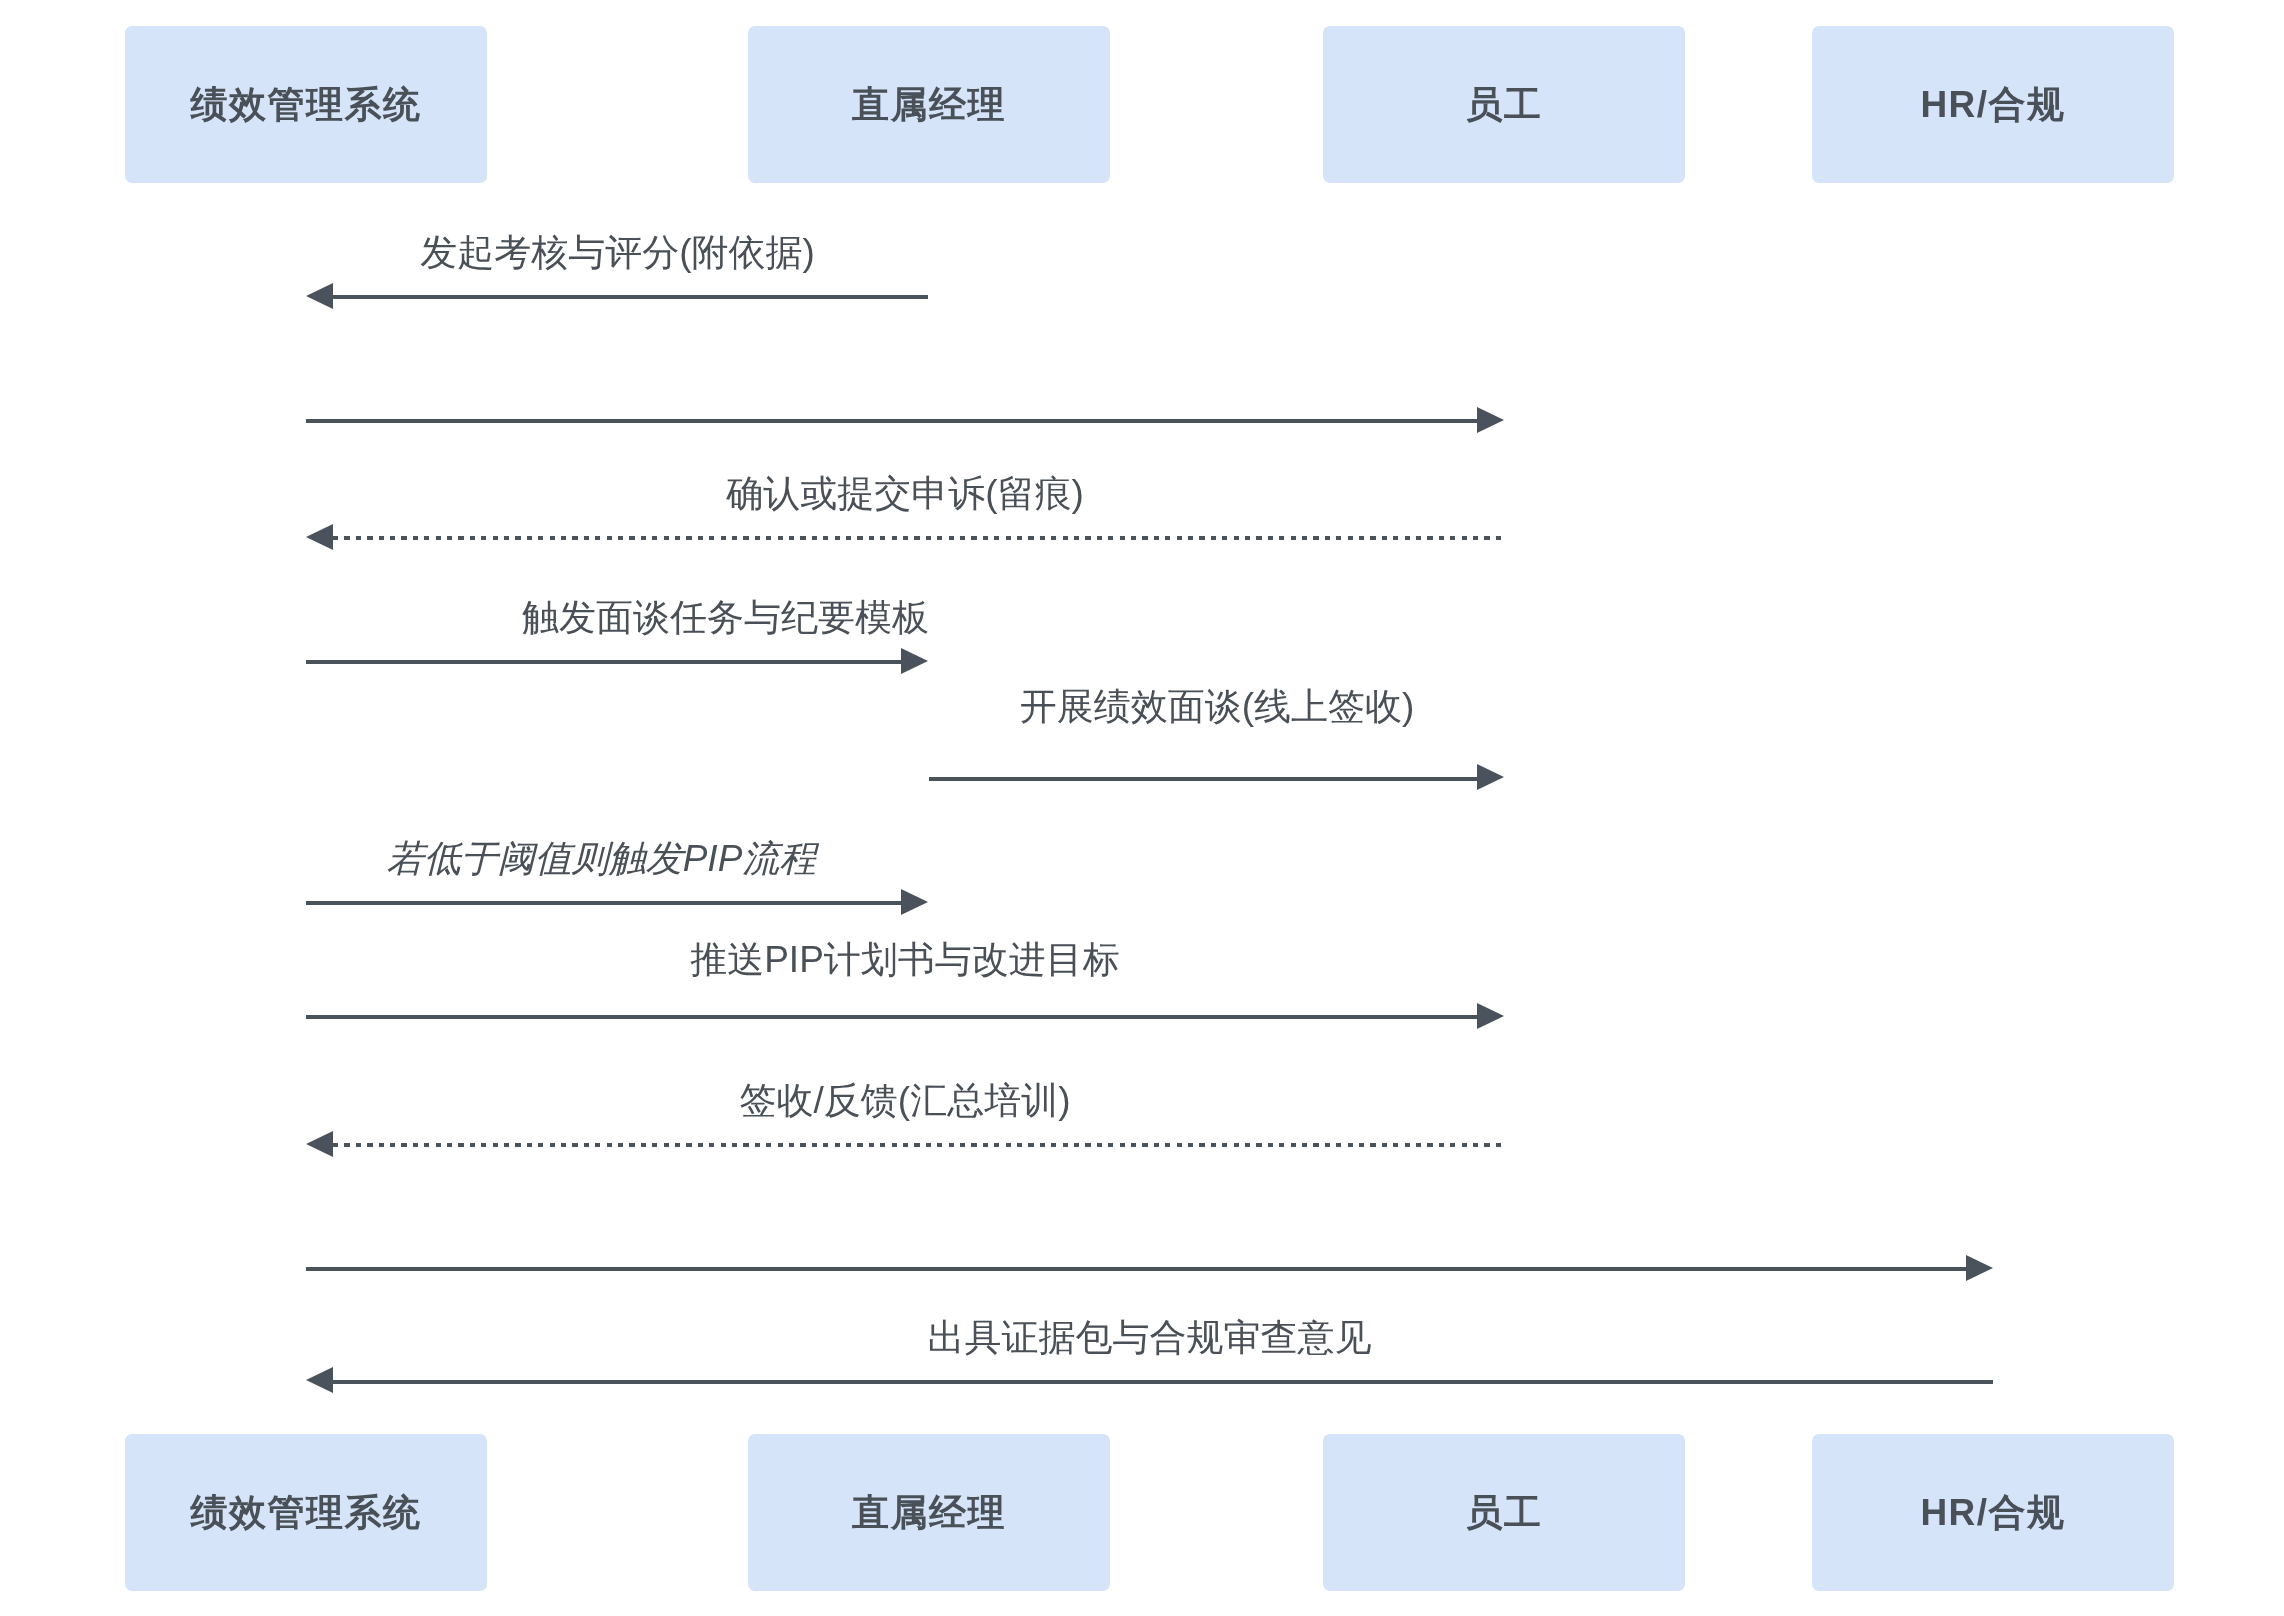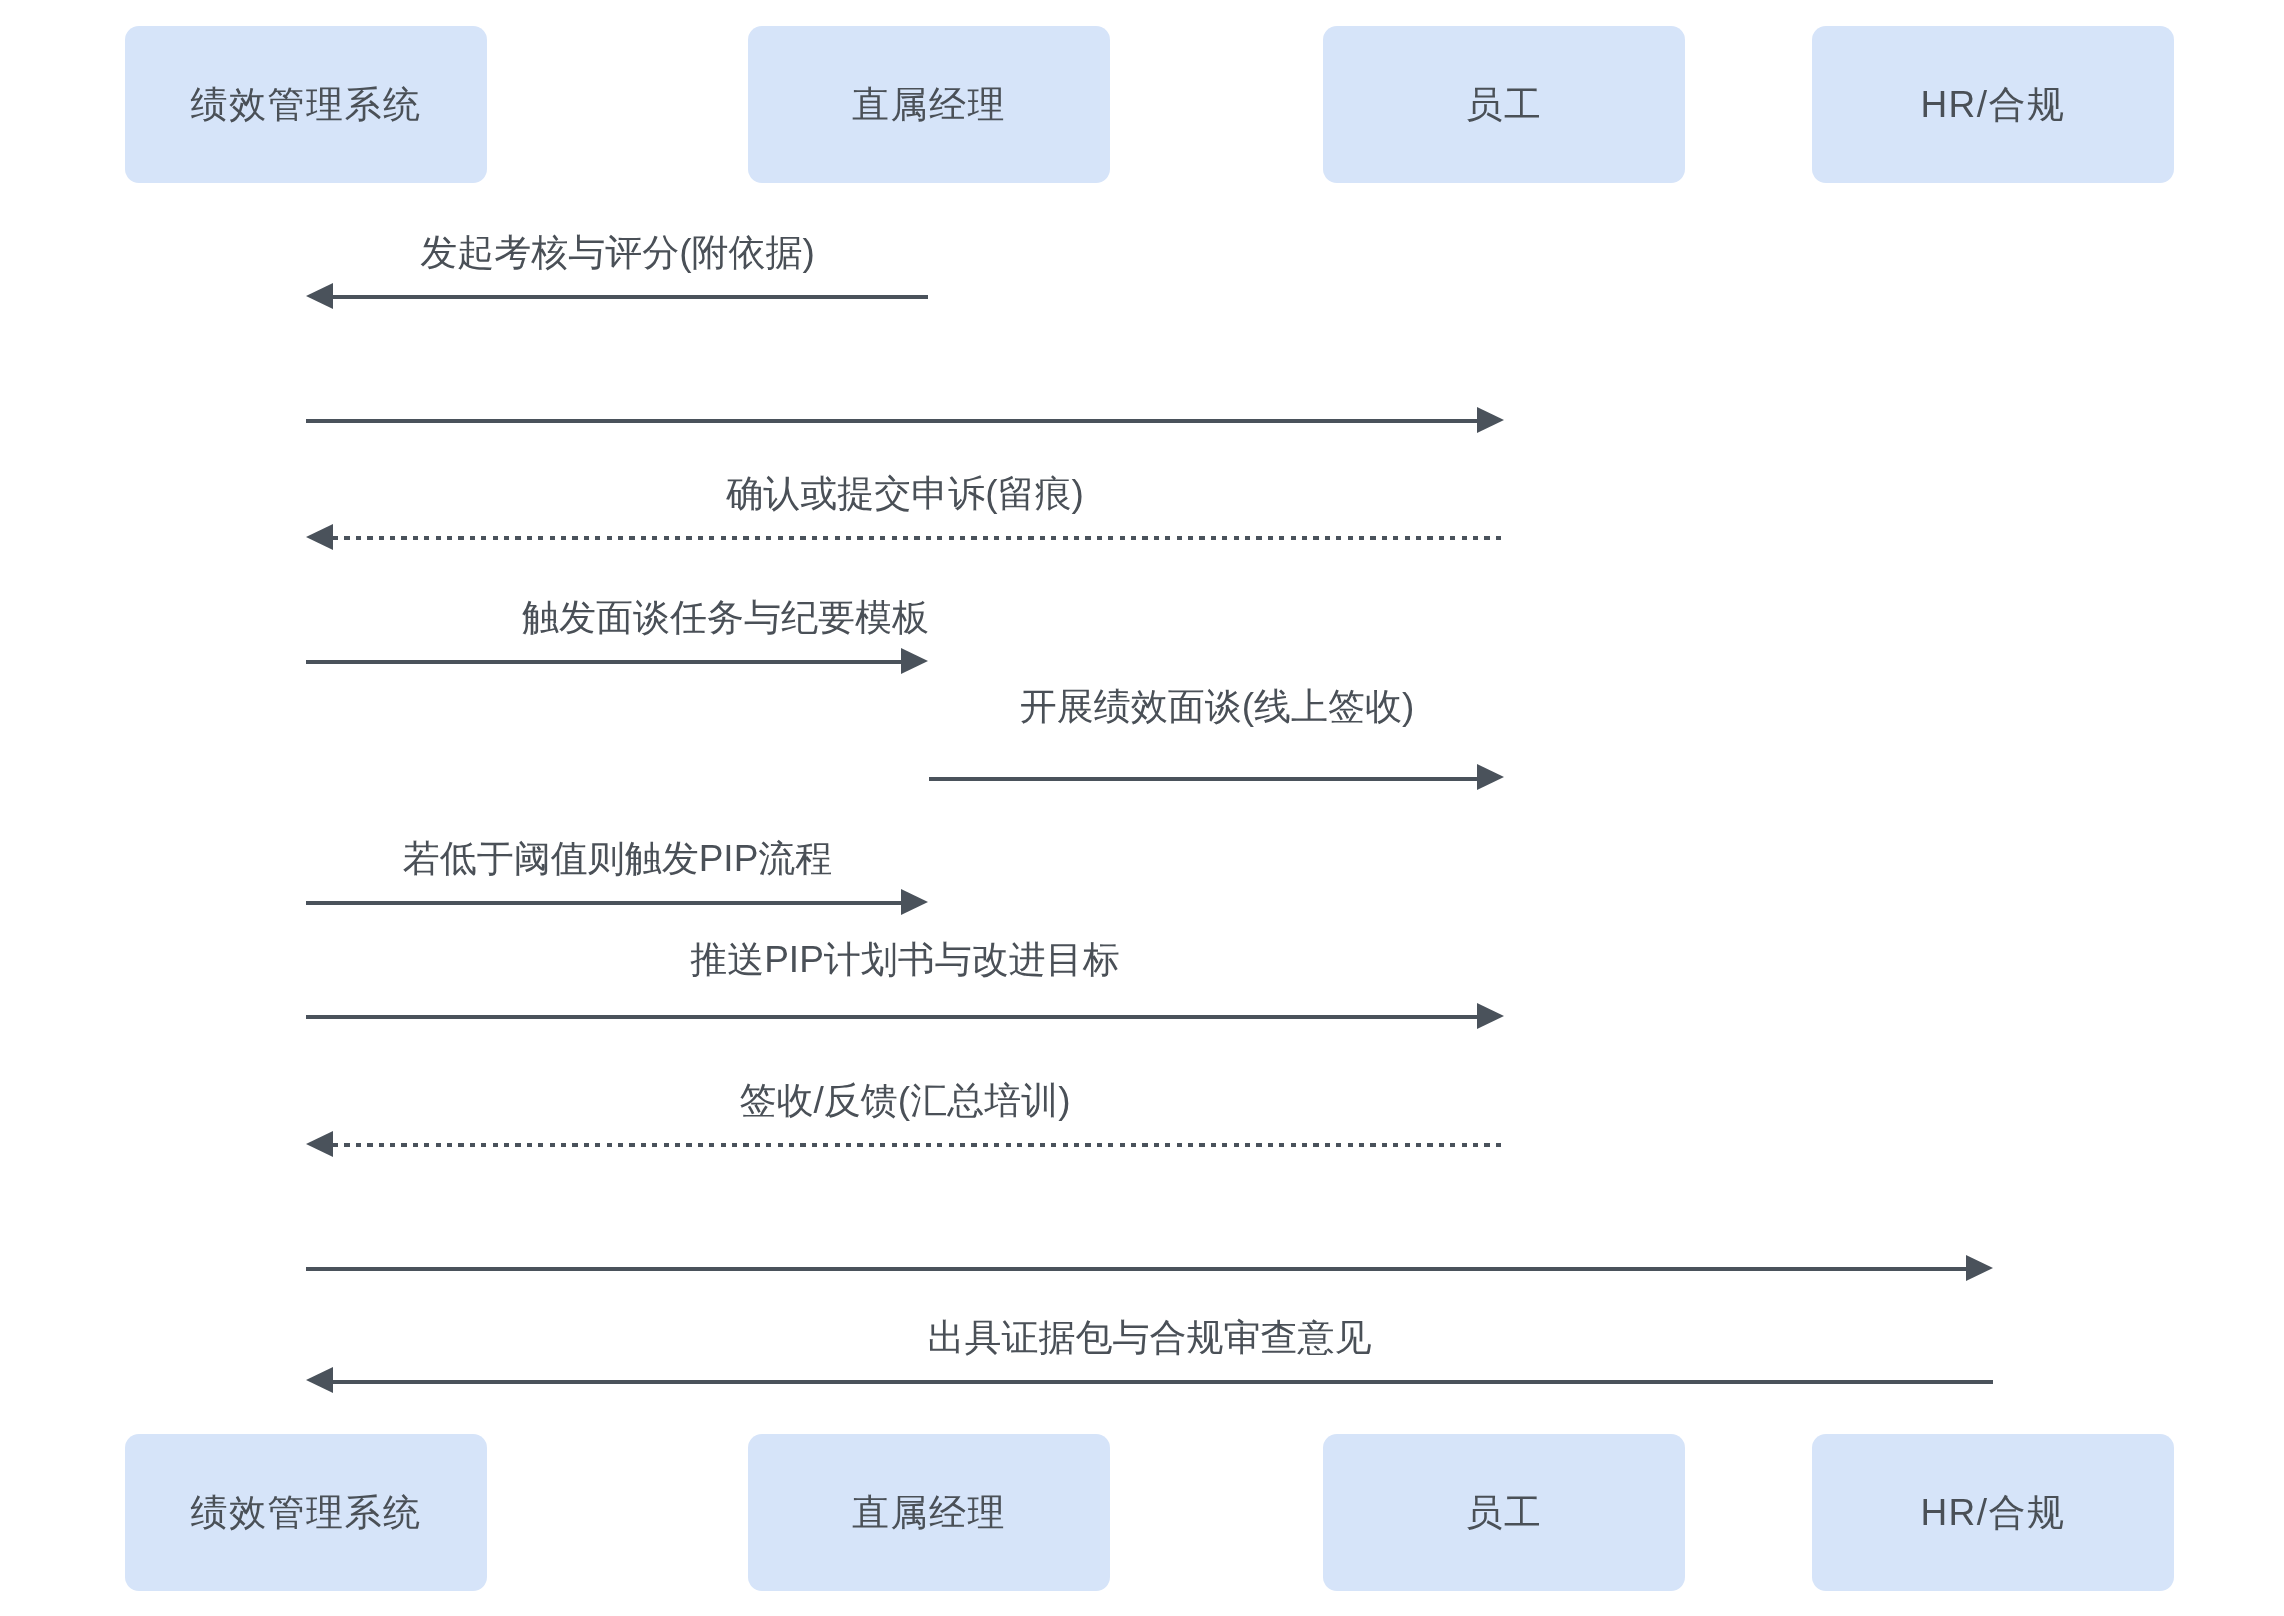--- a/index.html
+++ b/index.html
@@ -15,24 +15,25 @@
     width:2284px;
     height:1616px;
     background:var(--bg);
     font-family:"Liberation Sans","DejaVu Sans",sans-serif;
     overflow:hidden;
   }
   .layer{position:absolute;inset:0;}
   .actor-box{
     position:absolute;
     background:var(--actor-fill);
-    border-radius:14px;
+    border-radius:7px;
     display:flex;
     align-items:center;
     justify-content:center;
+    font-weight:bold;
   }
   .actor-label{
     font-size:37px;
     color:var(--actor-text);
     letter-spacing:1.5px;
     white-space:nowrap;
   }
   .message{position:absolute;inset:0;}
   .message-label{
     position:absolute;
@@ -96,21 +97,21 @@
         <div class="message-label" style="left: 306px; width: 623px; top: 596px; text-align: right;">触发面谈任务与纪要模板</div>
         <div class="message-line" style="left: 306px; width: 595px; top: 660px;"></div>
         <div class="arrowhead right" style="left: 901px; top: 648px;"></div>
       </div>
       <div class="message">
         <div class="message-label" style="left: 929px; width: 576px; top: 685px;">开展绩效面谈(线上签收)</div>
         <div class="message-line" style="left: 929px; width: 548px; top: 777px;"></div>
         <div class="arrowhead right" style="left: 1477px; top: 764px;"></div>
       </div>
       <div class="message">
-        <div class="message-label" style="left: 306px; width: 623px; top: 837px;">若低于阈值则触发PIP流程</div>
+        <div class="message-label" style="left: 290px; width: 623px; top: 837px; font-style: italic;">若低于阈值则触发PIP流程</div>
         <div class="message-line" style="left: 306px; width: 595px; top: 901px;"></div>
         <div class="arrowhead right" style="left: 901px; top: 889px;"></div>
       </div>
       <div class="message">
         <div class="message-label" style="left: 306px; width: 1198px; top: 938px;">推送PIP计划书与改进目标</div>
         <div class="message-line" style="left: 306px; width: 1171px; top: 1015px;"></div>
         <div class="arrowhead right" style="left: 1477px; top: 1003px;"></div>
       </div>
       <div class="message">
         <div class="message-label" style="left: 306px; width: 1198px; top: 1079px;">签收/反馈(汇总培训)</div>

